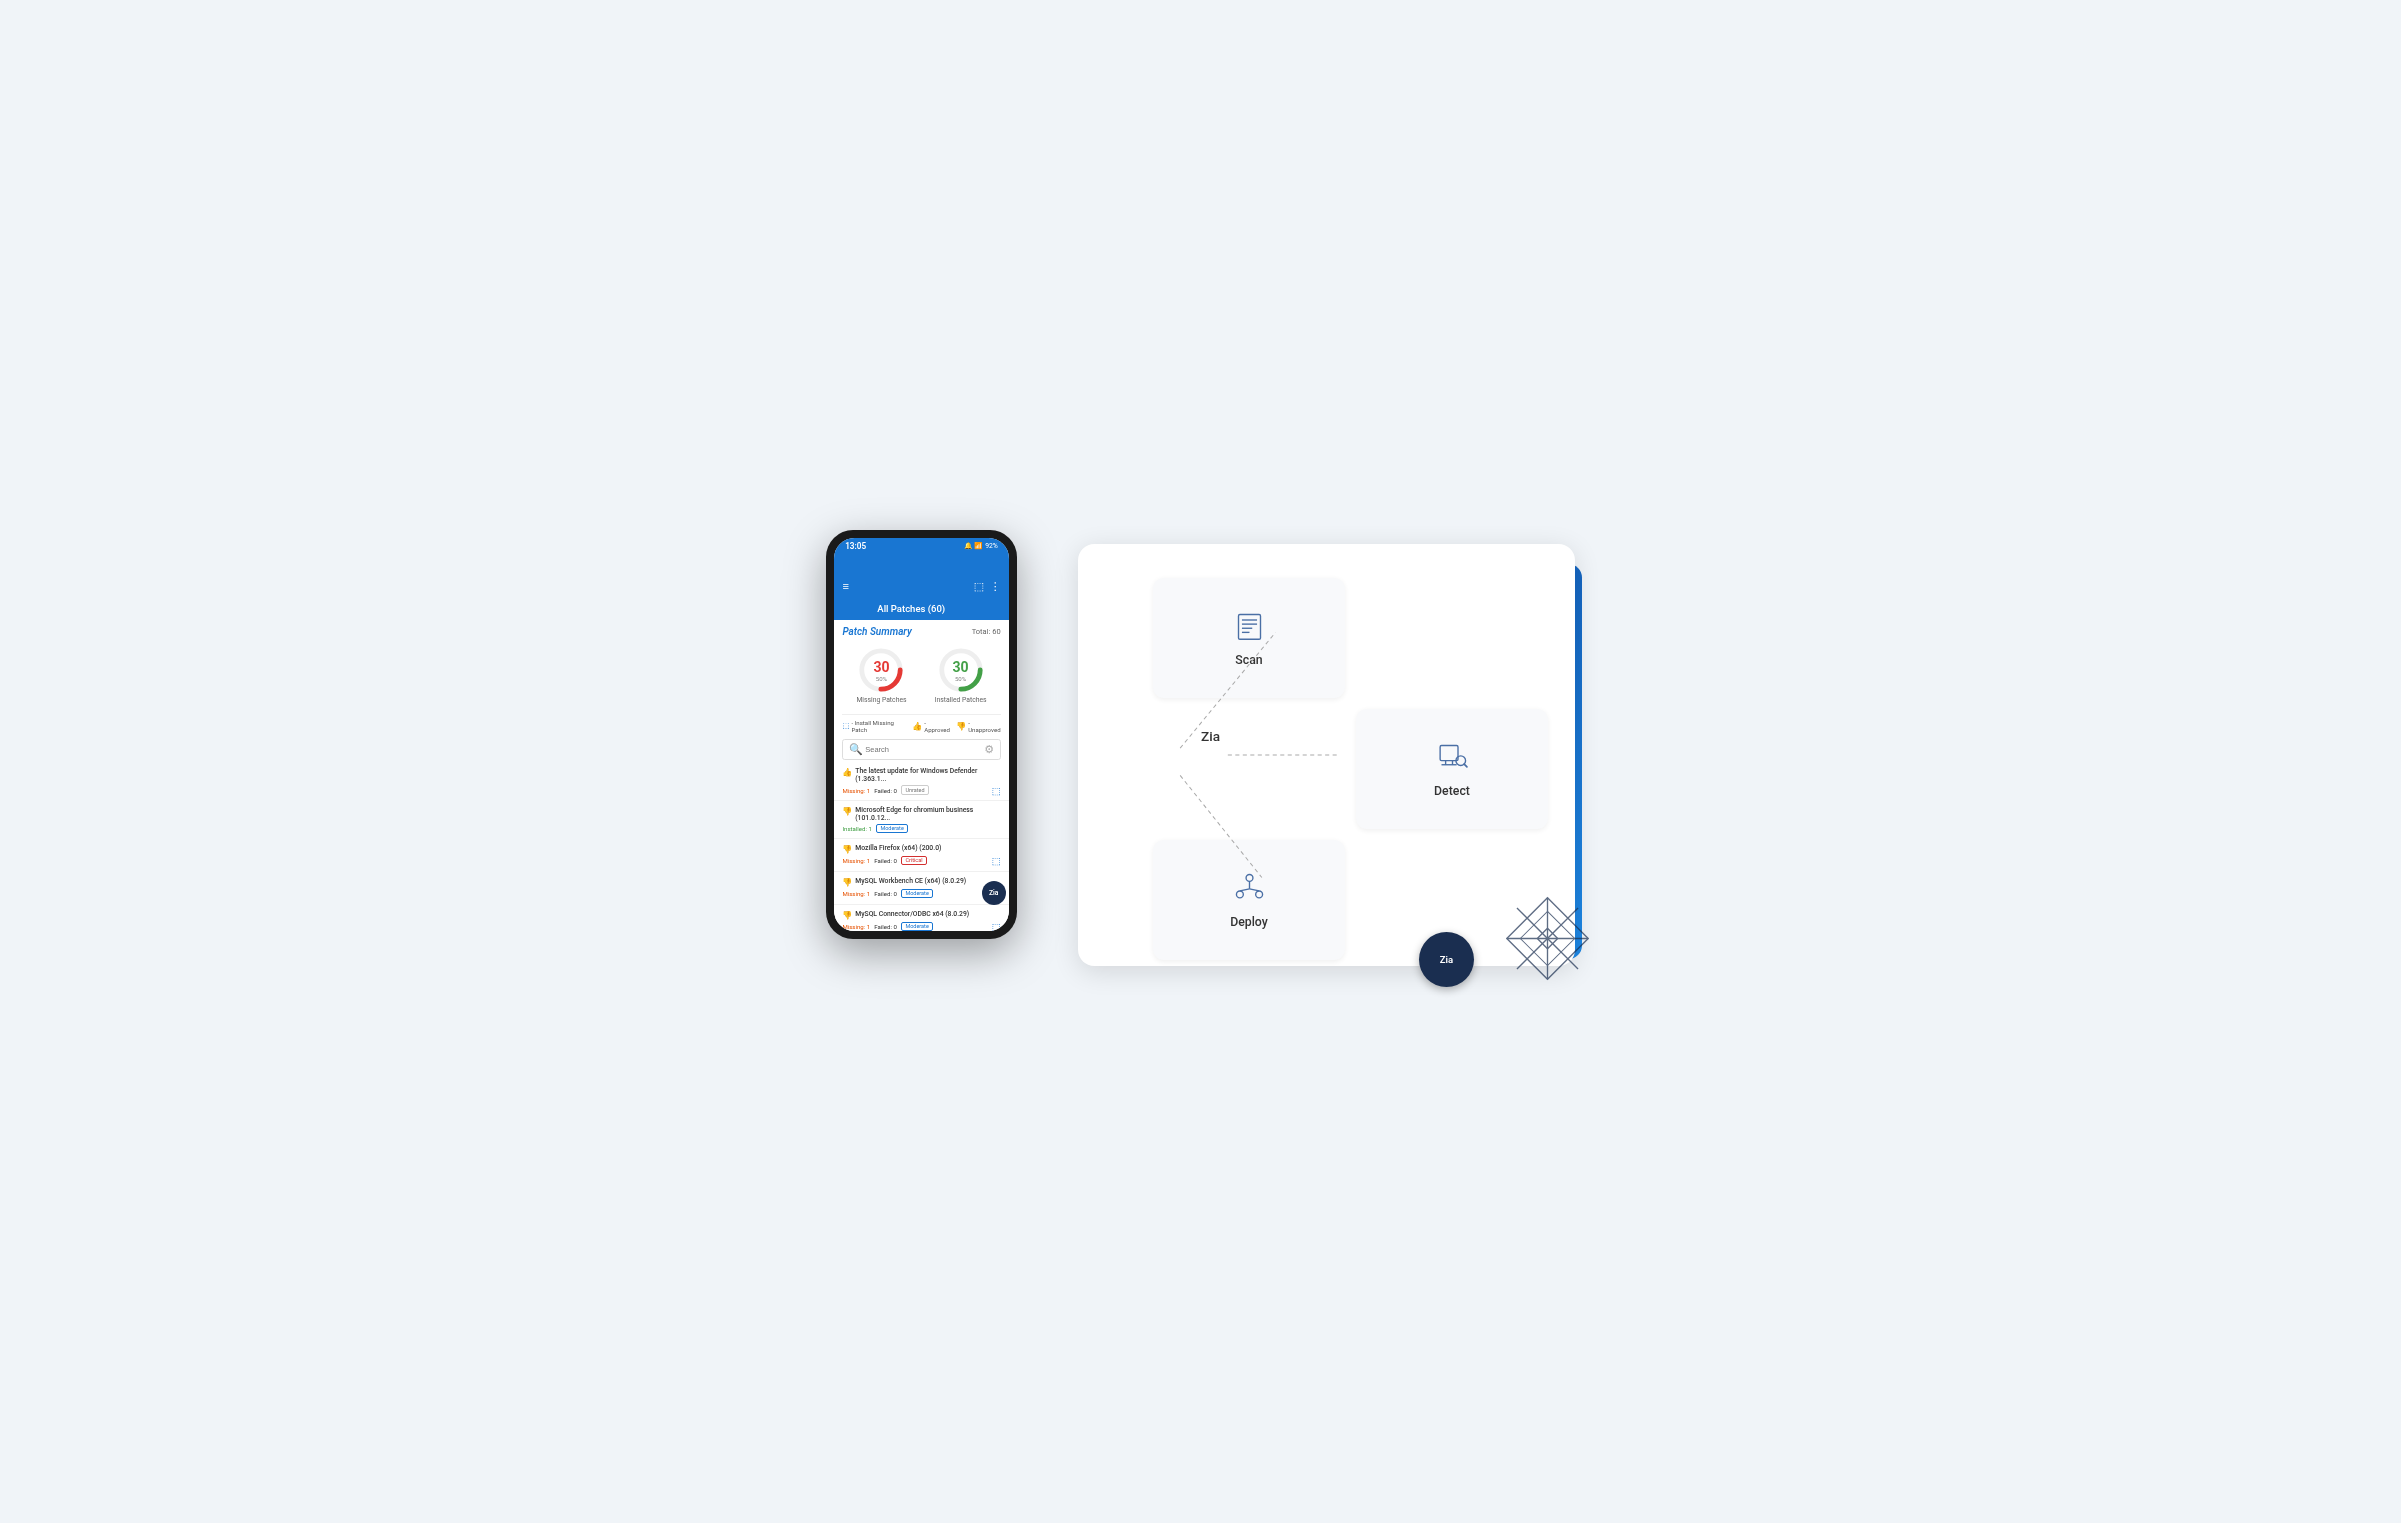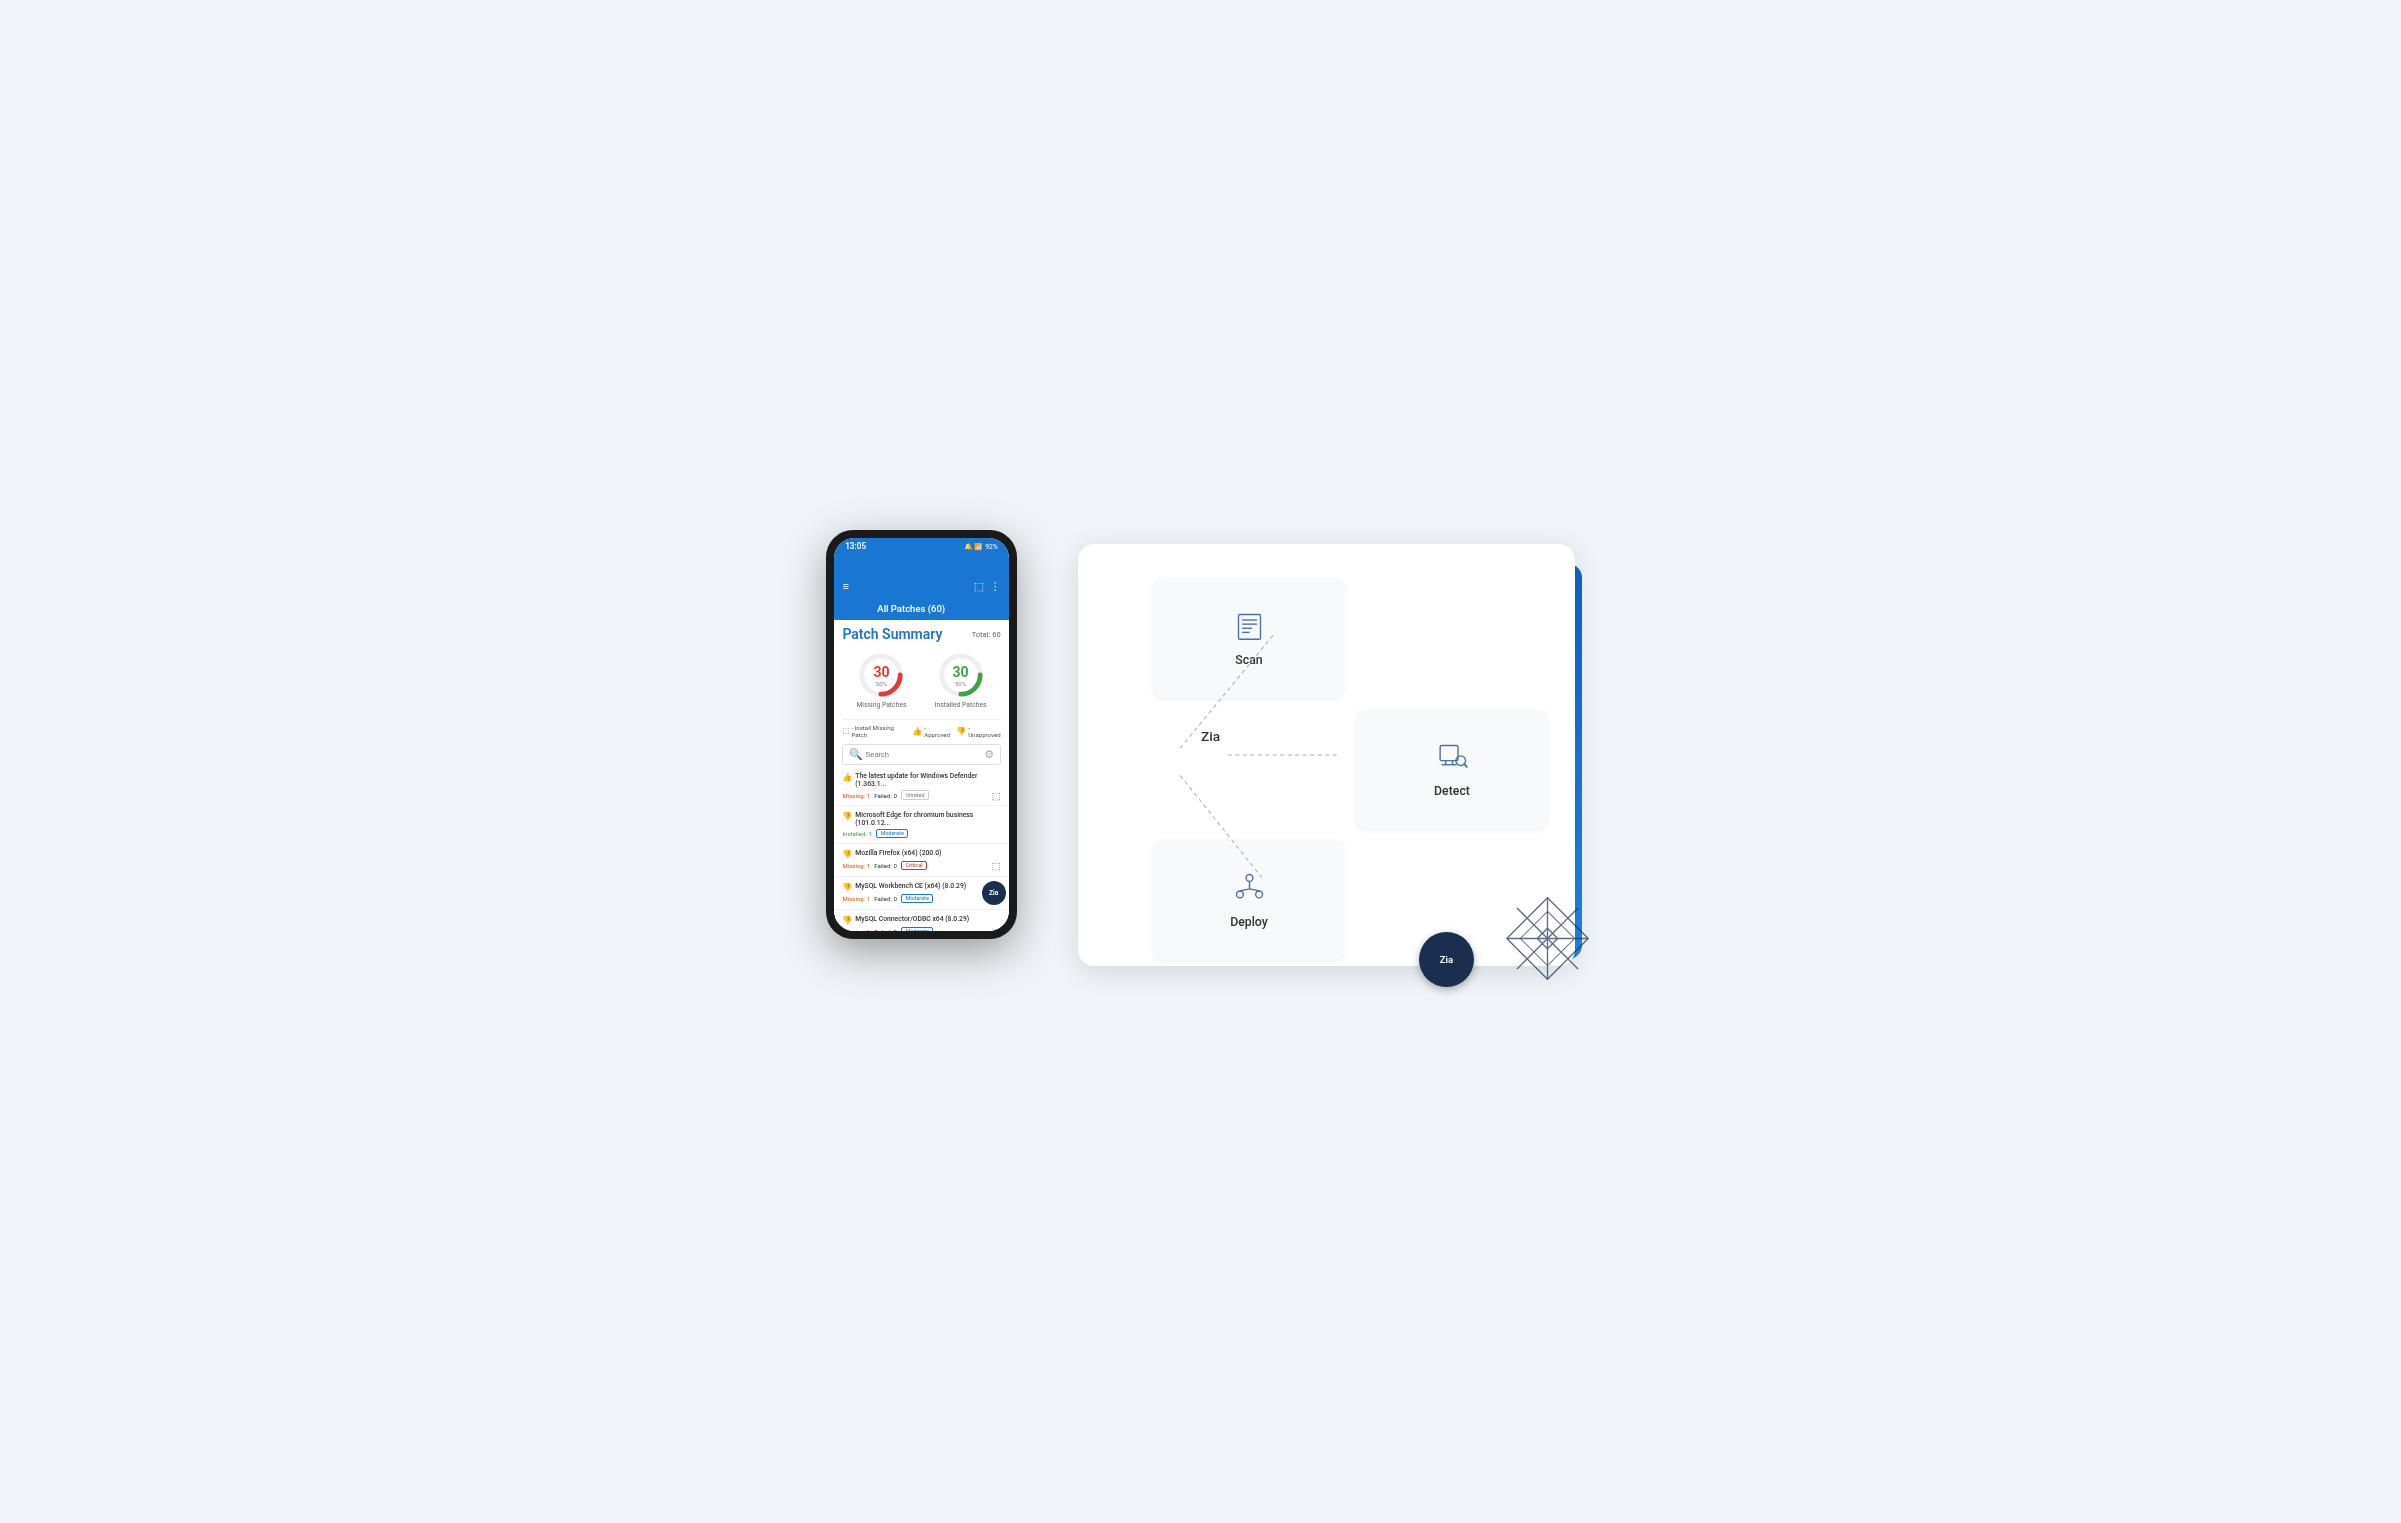--- a/index.html
+++ b/index.html
@@ -145,21 +145,21 @@
     }
 
     
     .status-bar {
       background: #1976d2;
       color: white;
       font-size: 7.5px;
       padding: 2.7px 11px;
       display: flex;
       justify-content: space-between;
-      align-items: flex-end;
+      align-items: center;
       flex-shrink: 0;
     }
 
     .status-time { font-weight: 600; font-size: 8.2px; }
     .status-icons { display: flex; align-items: center; gap: 2px; font-size: 6.8px; }
 
     
     .app-bar {
       background: #1976d2;
       color: white;
@@ -190,22 +190,23 @@
 
     .patch-summary-header {
       display: flex;
       justify-content: space-between;
       align-items: center;
       margin-bottom: 5.5px;
     }
 
     .patch-summary-title {
       color: #1976d2;
-      font-size: 14px;
+      font-size: 10px;
       font-weight: 600;
+      font-style: italic;
     }
 
     .patch-total {
       font-size: 7.5px;
       color: #666;
     }
 
     .charts-row {
       display: flex;
       justify-content: space-around;

